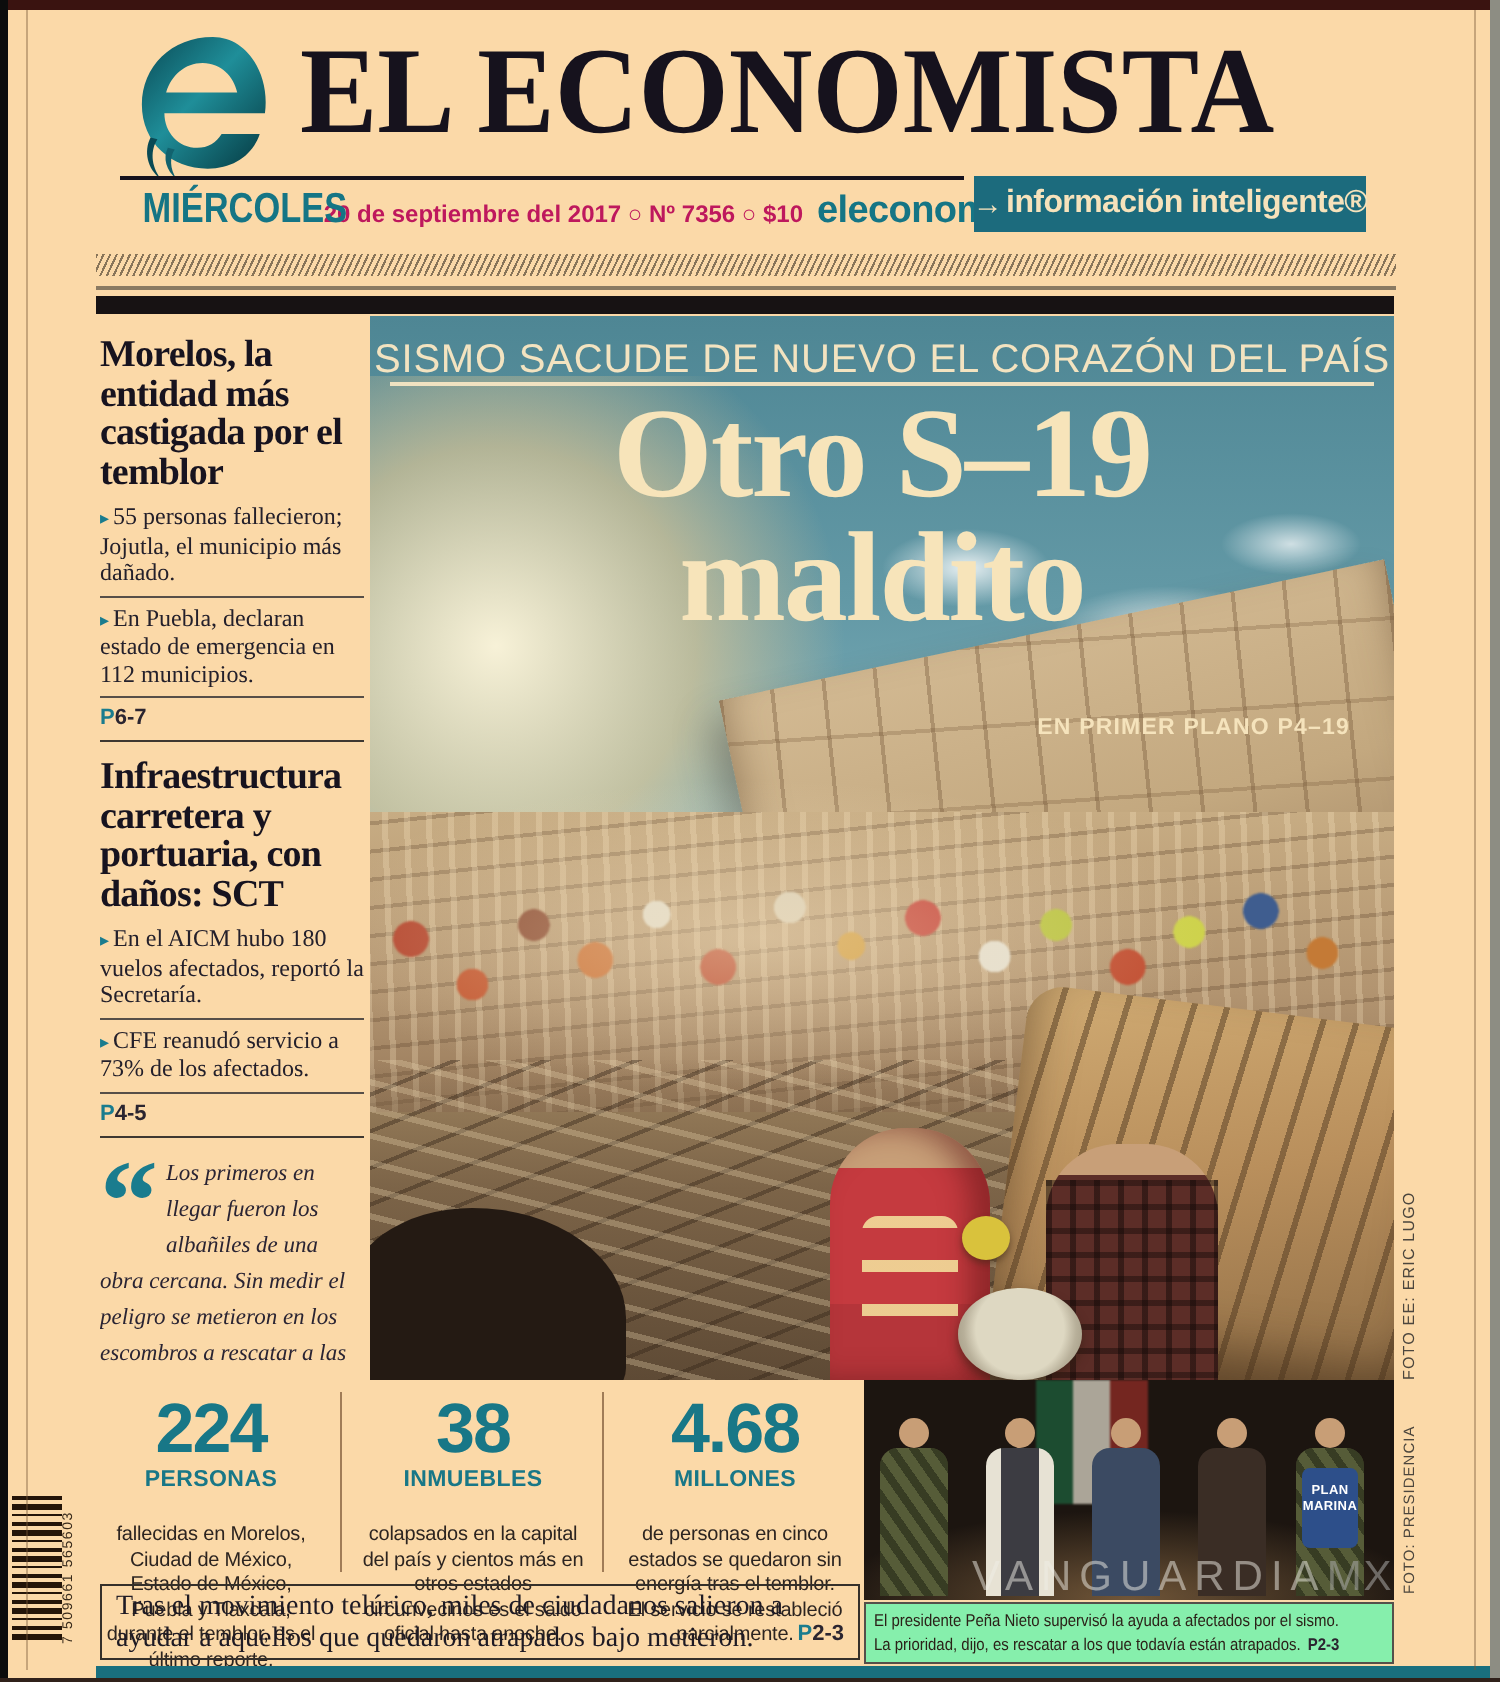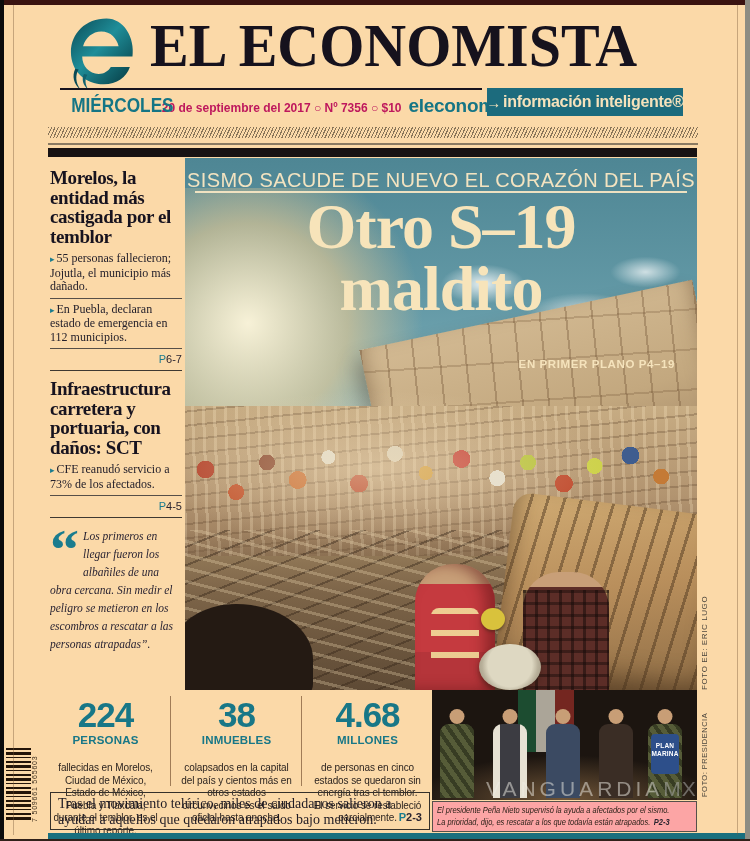--- a/index.html
+++ b/index.html
@@ -33,21 +33,21 @@
   .blackbar{position:absolute;left:48px;top:148px;width:649px;height:9px;background:#171213;}
 
   
   .leftcol{position:absolute;left:50px;top:158px;width:132px;height:532px;overflow:hidden;}
   .lc-head{font-family:"Liberation Serif",serif;font-weight:700;font-size:19px;line-height:19.5px;
     color:#17131f;margin:8px 0 6px 0;letter-spacing:-0.4px;}
   .lc-head.first{margin-top:10px;}
   .bullet{font-family:"Liberation Serif",serif;font-size:12px;line-height:13.5px;color:#24202b;
     border-bottom:1px solid #564f48;padding-bottom:4px;margin-bottom:4px;}
   .bmark{color:#1a7c8e;font-size:9px;margin-right:2px;font-family:"Liberation Sans",sans-serif;}
-  .pref{display:block;text-align:right;font-weight:400;font-size:11px;color:#2b2530;margin:3px 0 2px 0;}
+  .pref{display:block;font-weight:700;font-size:11px;color:#2b2530;margin:3px 0 2px 0;}
   .pref::first-letter{color:#1a7c8e;}
   .sec-rule{border-top:1.5px solid #3e3831;margin:5px 0 2px 0;}
   .quote-wrap{margin-top:8px;}
   .qmark{float:left;color:#1a7c8e;font-family:"Liberation Serif",serif;font-size:58px;line-height:40px;
     margin:4px 4px 0 0;font-weight:700;}
   .qtext{font-family:"Liberation Serif",serif;font-style:italic;font-size:11.5px;line-height:13px;color:#2a2433;}
 
   
   .photo{position:absolute;left:185px;top:158px;width:512px;height:532px;overflow:hidden;background:#9f8560;}
   .photo>div{position:absolute;}
@@ -152,22 +152,22 @@
     background:repeating-linear-gradient(55deg,rgba(30,34,18,.55) 0 4px,rgba(0,0,0,0) 4px 9px);}
   .f2{left:61px;background:linear-gradient(90deg,#e7e2d4 0 22%,#3c3c42 22% 78%,#e7e2d4 78% 100%);}
   .f3{left:114px;background:#3b4a62;}
   .f4{left:167px;background:#3a2d25;}
   .f5{left:216px;background:#565c38;}
   .vest{position:absolute;left:219px;top:44px;width:28px;height:40px;background:#2d4f8a;border-radius:4px;z-index:3;
     color:#fff;font-weight:700;font-size:6.5px;line-height:7.5px;text-align:center;padding-top:8px;box-sizing:border-box;letter-spacing:.2px;}
   .watermark{position:absolute;left:486px;top:777px;z-index:5;font-weight:400;font-size:21px;
     letter-spacing:4px;color:rgba(240,238,230,.5);white-space:nowrap;}
   .watermark .wx{color:rgba(170,170,168,.55);letter-spacing:1px;}
-  .scaption{position:absolute;left:432px;top:801px;width:265px;height:31px;background:#fca5a5;
-    border:1px solid #55504a;box-sizing:border-box;padding:2px 4px;overflow:hidden;font-style:italic;}
+  .scaption{position:absolute;left:432px;top:801px;width:265px;height:31px;background:#86efac;
+    border:1px solid #55504a;box-sizing:border-box;padding:2px 4px;overflow:hidden;}
   .scap-line{display:block;white-space:nowrap;font-size:8.5px;line-height:12px;color:#2b2118;
     transform:scaleX(.88);transform-origin:left top;}
   .scap-line .pr2{font-weight:700;color:#2b2530;margin-left:4px;}
   .scap-line .pr2::first-letter{color:#1a7c8e;}
   .credit-sec{position:absolute;left:700px;top:797px;transform:rotate(-90deg);transform-origin:left top;
     font-size:7.5px;color:#4c463d;letter-spacing:.5px;white-space:nowrap;}
 
   .teal-bottom{position:absolute;left:48px;top:833px;width:700px;height:8px;background:#196f7e;}
 
   
@@ -212,20 +212,21 @@
   <div class="blackbar"></div>
 
   <div class="leftcol">
     <div class="lc-head first">Morelos, la entidad más castigada por el temblor</div>
     <div class="bullet"><span class="bmark">▸</span><span>55 personas fallecieron; Jojutla, el municipio más dañado.</span></div>
     <div class="bullet"><span class="bmark">▸</span><span>En Puebla, declaran estado de emergencia en 112 municipios.</span></div>
     <span class="pref">P6-7</span>
     <div class="sec-rule"></div>
 
     <div class="lc-head">Infraestructura carretera y portuaria, con daños: SCT</div>
+    <div class="bullet"><span class="bmark">▸</span><span>En el AICM hubo 180 vuelos afectados, reportó la Secretaría.</span></div>
     <div class="bullet"><span class="bmark">▸</span><span>CFE reanudó servicio a 73% de los afectados.</span></div>
     <span class="pref">P4-5</span>
     <div class="sec-rule"></div>
 
     <div class="quote-wrap">
       <span class="qmark">“</span>
       <span class="qtext">Los primeros en llegar fueron los albañiles de una obra cercana. Sin medir el peligro se metieron en los escombros a rescatar a las personas atrapadas”.</span>
       
       
       

